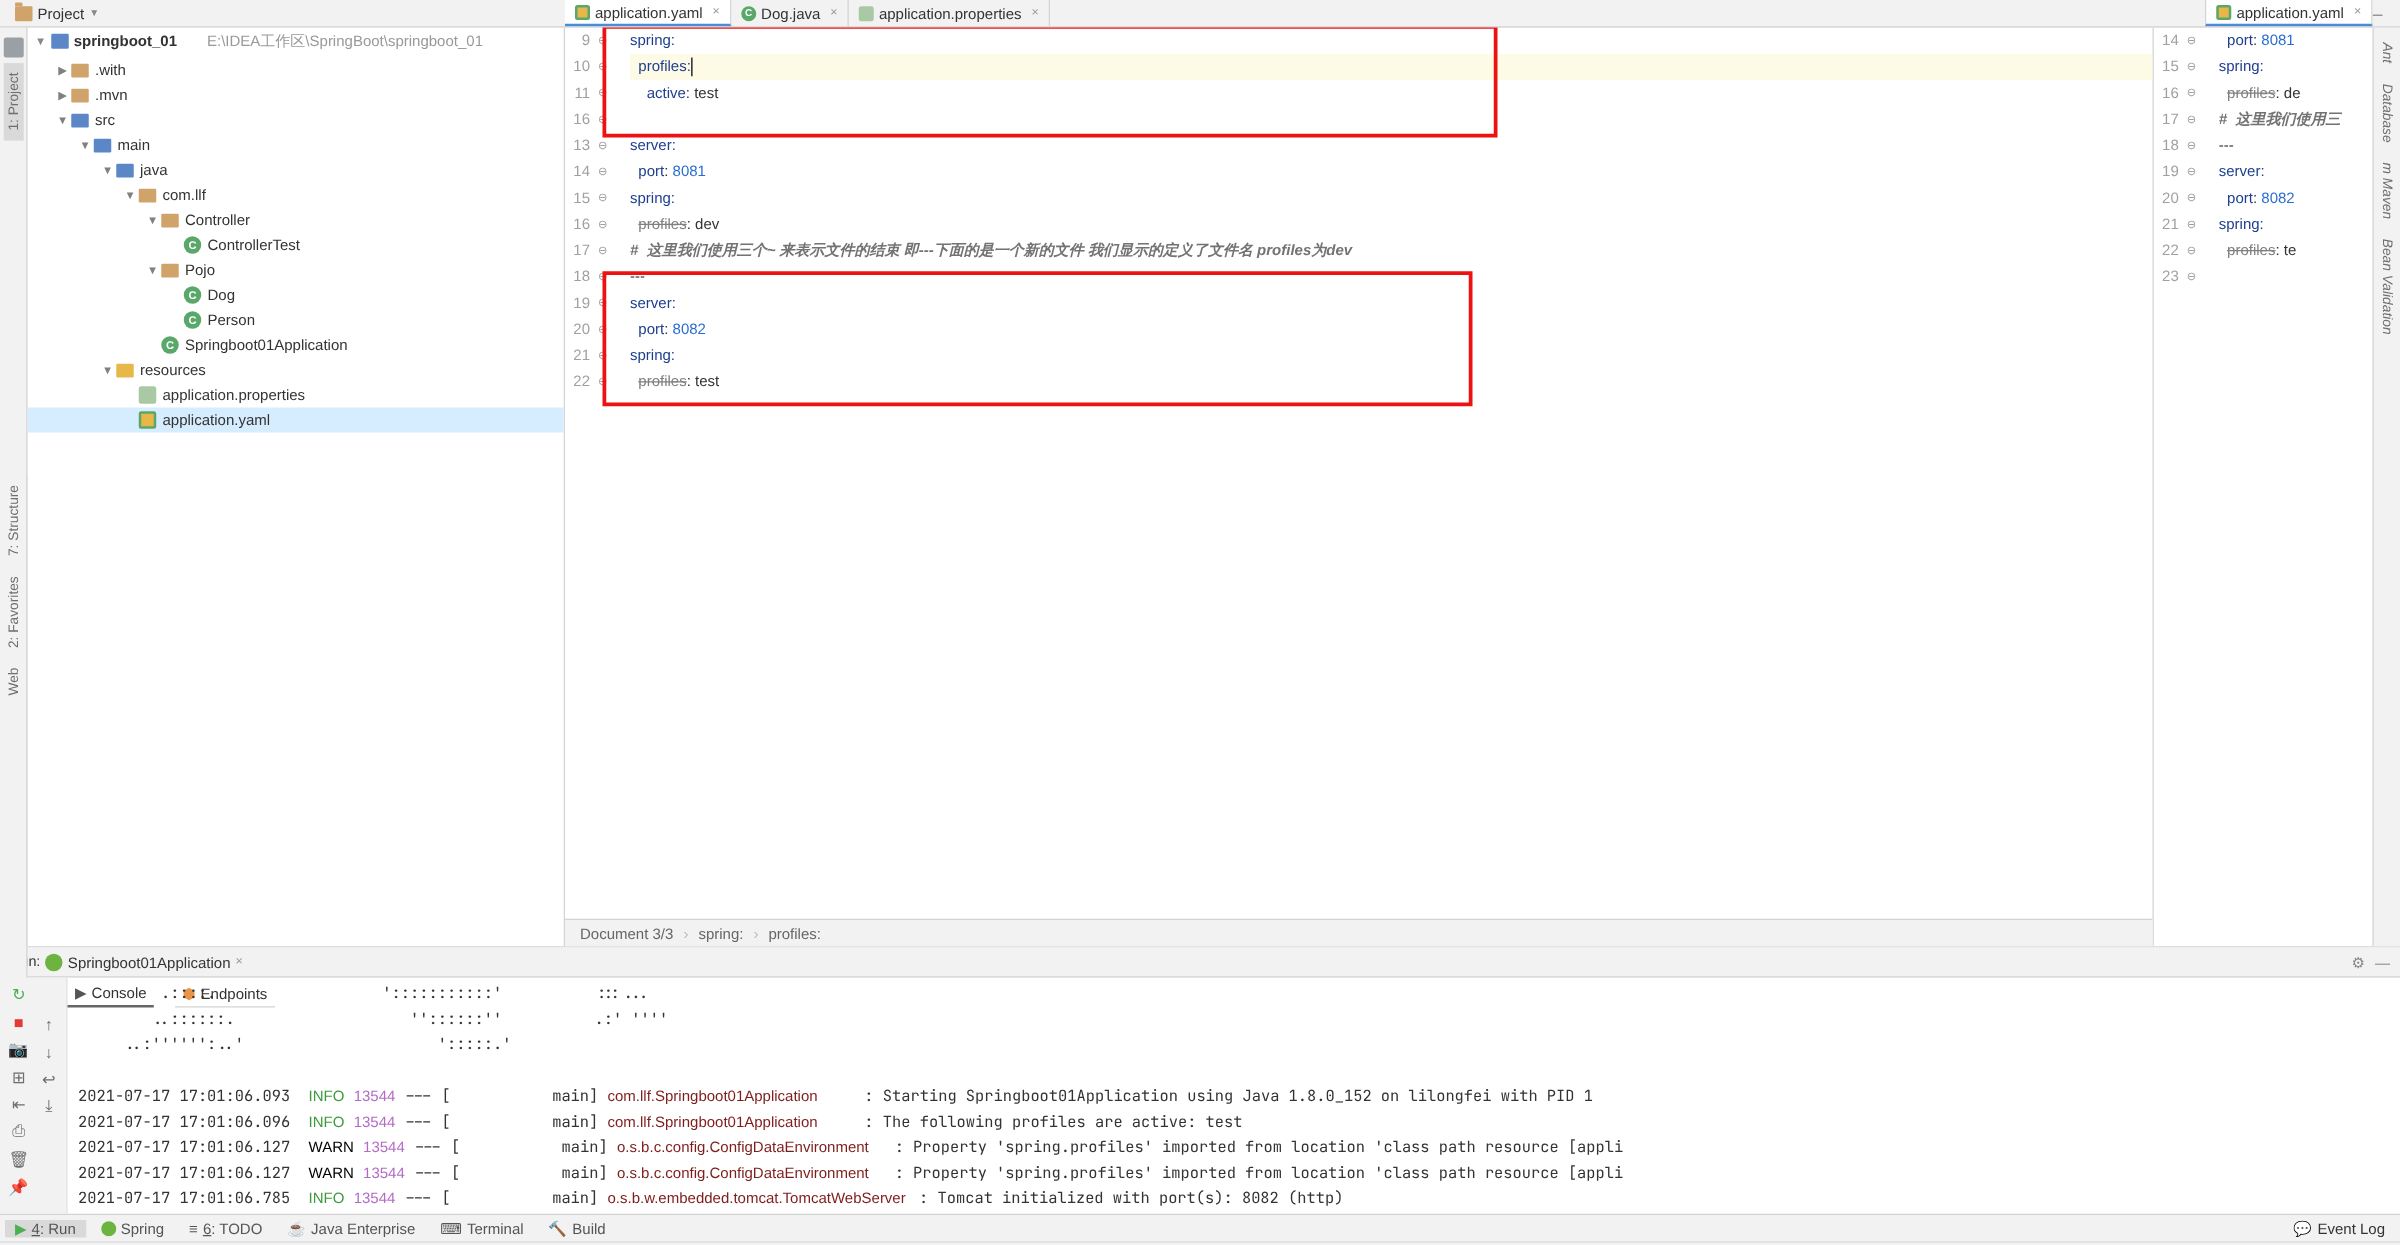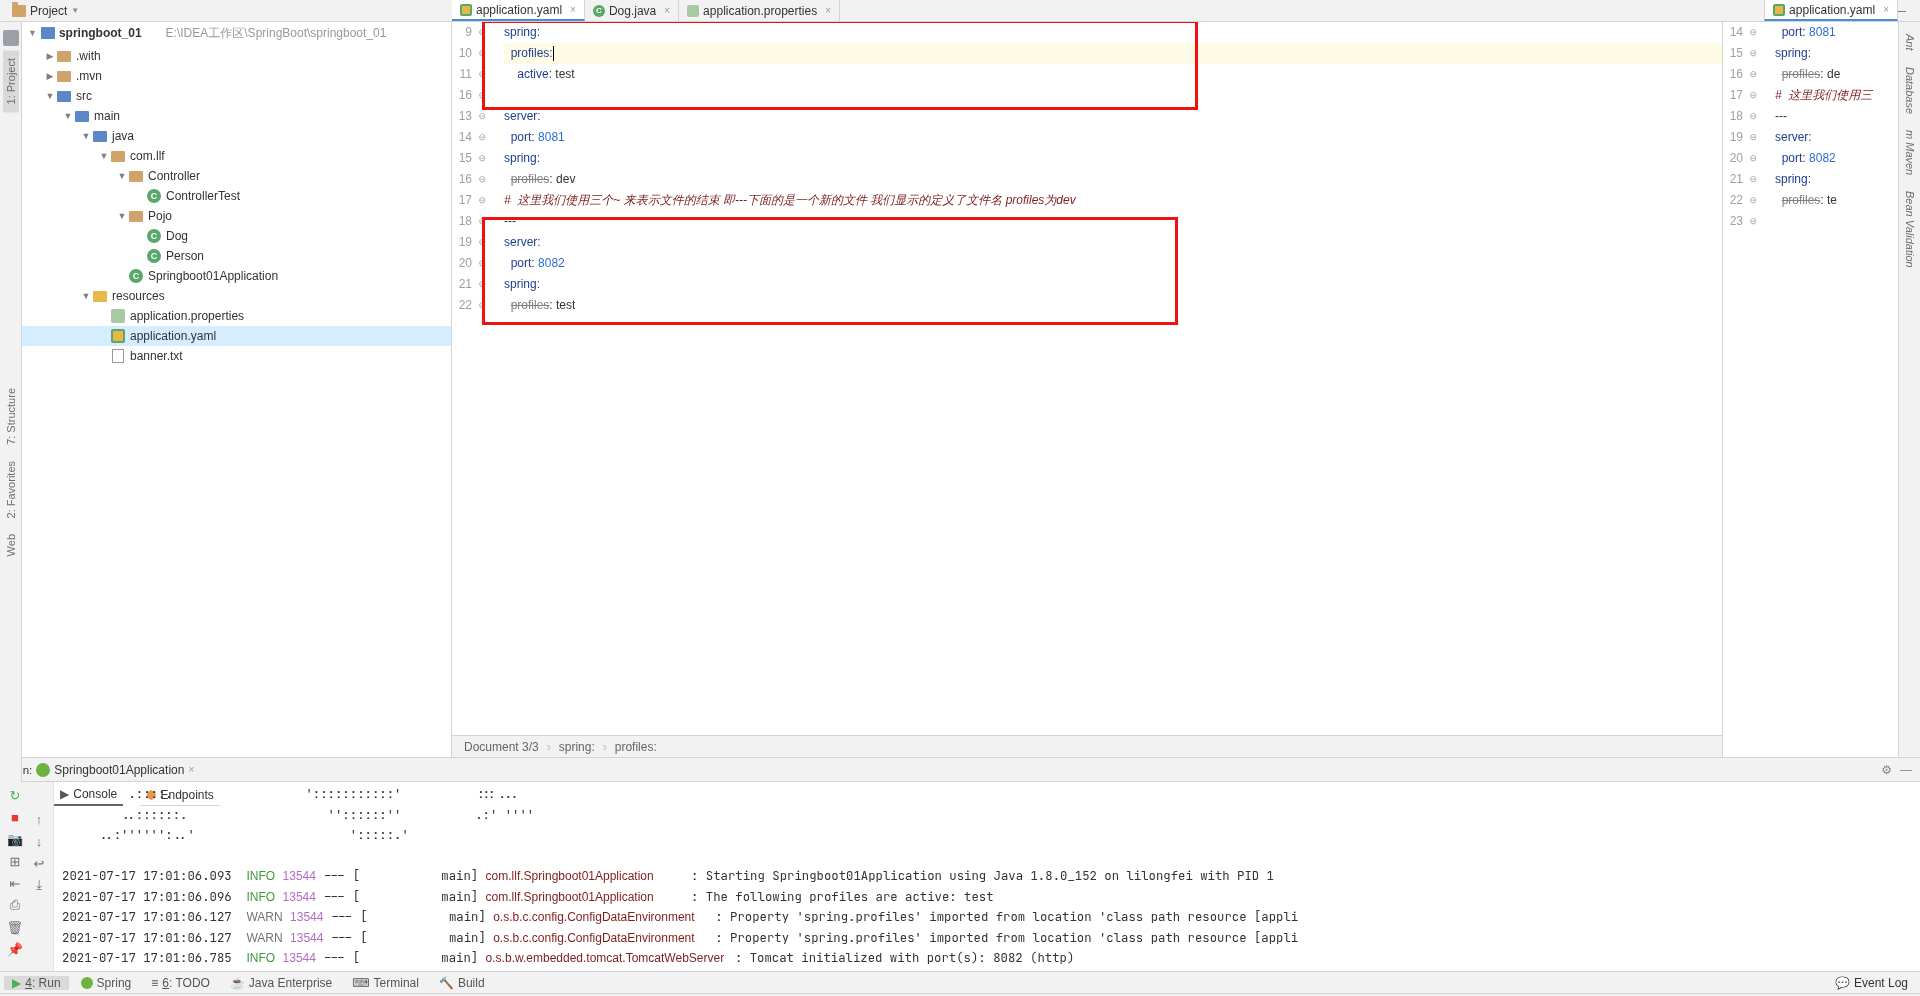--- a/index.html
+++ b/index.html
@@ -45,21 +45,21 @@
 .etab { display:flex; align-items:center; padding:0 8px; gap:4px; border-right:1px solid #d4d4d4; cursor:pointer; font-size:11.5px; }
 .etab.active { background:#fff; border-bottom:2px solid #4a8cd8; }
 .etab .x { color:#999; margin-left:4px; font-size:10px; }
 
 .gutter { width:40px; text-align:right; color:#a0a0a0; padding-right:6px; user-select:none; font-family:"JetBrains Mono",Consolas,monospace; font-size:12.5px; line-height:21px; }
 .code-body { display:flex; flex:1; overflow:hidden; font-family:"JetBrains Mono",Consolas,monospace; font-size:12.5px; line-height:21px; }
 .code-lines { flex:1; padding-left:12px; white-space:pre; position:relative; }
 .kw { color:#1e3f8f; }
 .num { color:#2a6dd2; }
 .striked { text-decoration:line-through; color:#808080; }
-.cmt { color:#7f1d1d; font-style:italic; }
+.cmt { color:#737373; font-style:italic;font-weight:bold; }
 .red-box { position:absolute; border:3px solid #e11; pointer-events:none; }
 
 .breadcrumb-bar { height:22px; background:#f2f2f2; border-top:1px solid #d4d4d4; display:flex; align-items:center; padding:0 12px; font-size:11.5px; color:#666; gap:8px; }
 
 
 .right-rail { width:22px; background:#f2f2f2; border-left:1px solid #d4d4d4; display:flex; flex-direction:column; align-items:center; padding-top:4px; }
 .right-rail .vtab { writing-mode:vertical-rl; padding:8px 2px; font-size:11px; color:#6e6e6e; font-style:italic; cursor:pointer; }
 
 
 .run-panel { height:214px; border-top:1px solid #d4d4d4; display:flex; flex-direction:column; }
@@ -70,21 +70,21 @@
 .run-hdr .right { margin-left:auto; display:flex; gap:8px; color:#888; }
 .run-body { flex:1; display:flex; overflow:hidden; }
 .run-gutter { width:54px; background:#f2f2f2; border-right:1px solid #e4e4e4; display:flex; flex-direction:column; align-items:center; padding:4px 0; gap:4px; position:relative; }
 .run-gutter .col1 { position:absolute; left:6px; top:4px; display:flex; flex-direction:column; gap:4px; }
 .run-gutter .col2 { position:absolute; left:30px; top:4px; display:flex; flex-direction:column; gap:4px; }
 .rg-ic { width:18px; height:18px; display:flex; align-items:center; justify-content:center; color:#6e6e6e; cursor:pointer; font-size:13px; }
 .rg-ic.green { color:#4caf50; }
 .rg-ic.red { color:#e53935; }
 .console { flex:1; overflow:auto; font-family:"JetBrains Mono",Consolas,monospace; font-size:12.3px; line-height:20.5px; padding:2px 8px; white-space:pre; position:relative; }
 .console .info { color:#3c9a3c; }
-.console .warn { color:#737373; }
+.console .warn { color:#000000; }
 .console .pid { color:#b56bc5; }
 .console .cls { color:#7f1d1d; }
 
 
 .bottom-tabs { height:22px; background:#f2f2f2; border-top:1px solid #d4d4d4; display:flex; align-items:center; padding:0 4px; gap:4px; position:relative; }
 .btab { display:flex; align-items:center; gap:4px; padding:0 8px; cursor:pointer; font-size:11.5px; color:#555; }
 .btab.active { background:#d9d9d9; }
 .btab .u { text-decoration:underline; }
 .event-log { margin-left:auto; padding-right:8px; display:flex; align-items:center; gap:4px; }
 .status-bar { height:22px; background:#f2f2f2; border-top:1px solid #d4d4d4; display:flex; align-items:center; padding:0 8px; font-size:11.5px; color:#555; }
@@ -249,26 +249,20 @@
           <span class="ic">
             <span class="prop-ic"></span>
           </span>
           <span>application.properties</span>
         </div>
       <div class="tree-row selected" style="padding-left:88px">
           <span class="ic">
             <span class="yaml-ic"></span>
           </span>
           <span>application.yaml</span>
-        </div>
-      <div class="tree-row" style="padding-left:88px">
-          <span class="ic">
-            <span style="width:12px;height:14px;border:1px solid #999"></span>
-          </span>
-          <span>banner.txt</span>
         </div>
     </div>
   </div>
 
   <div class="edit-area">
     <div class="editor-col">
       <div class="code-body" style="position:relative">
         <div class="gutter" id="gutter-left">
             <div class="gutter-row">
               <span class="ln">9</span>

